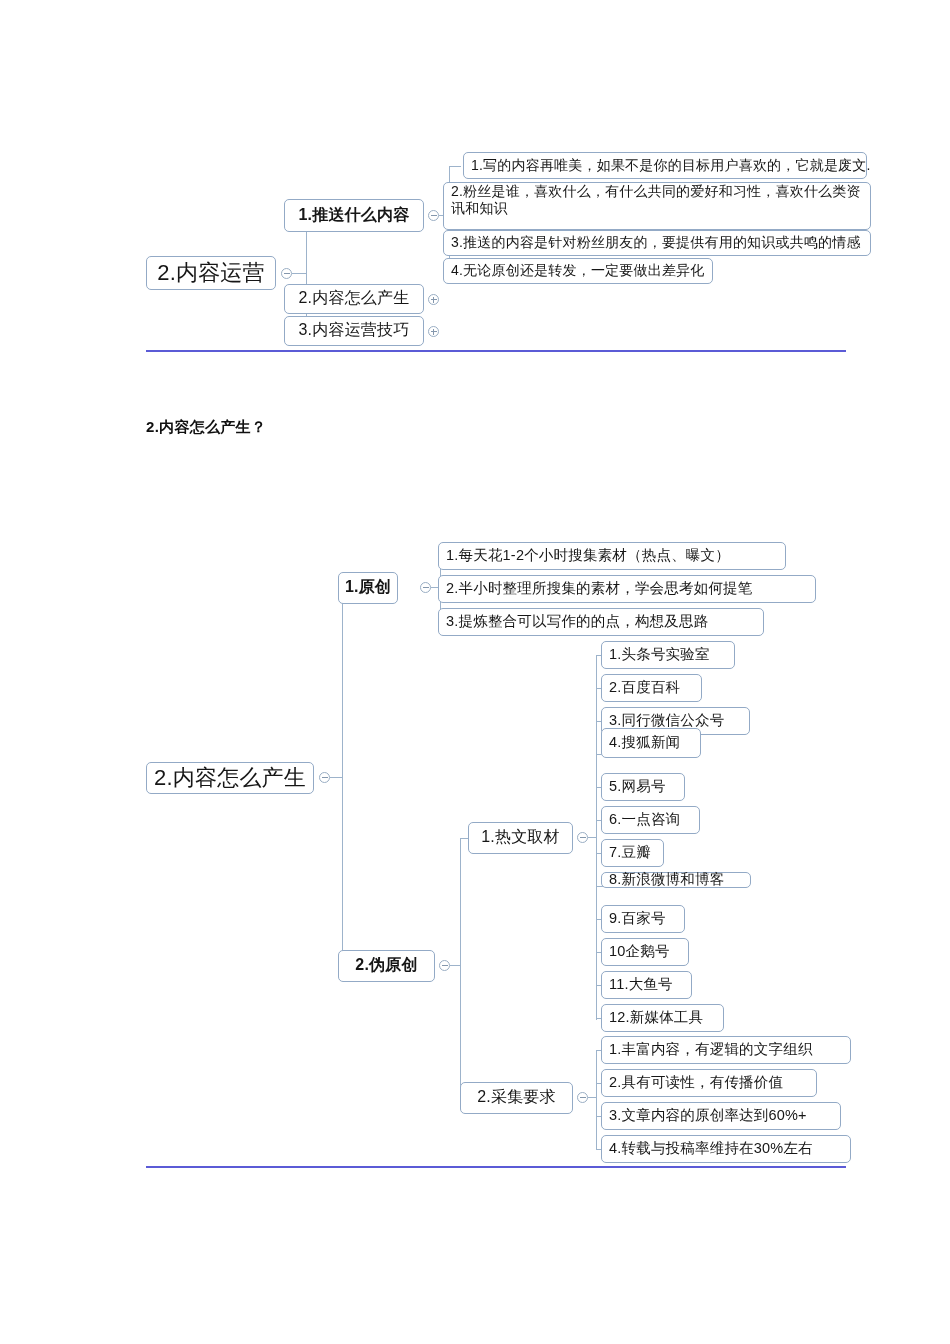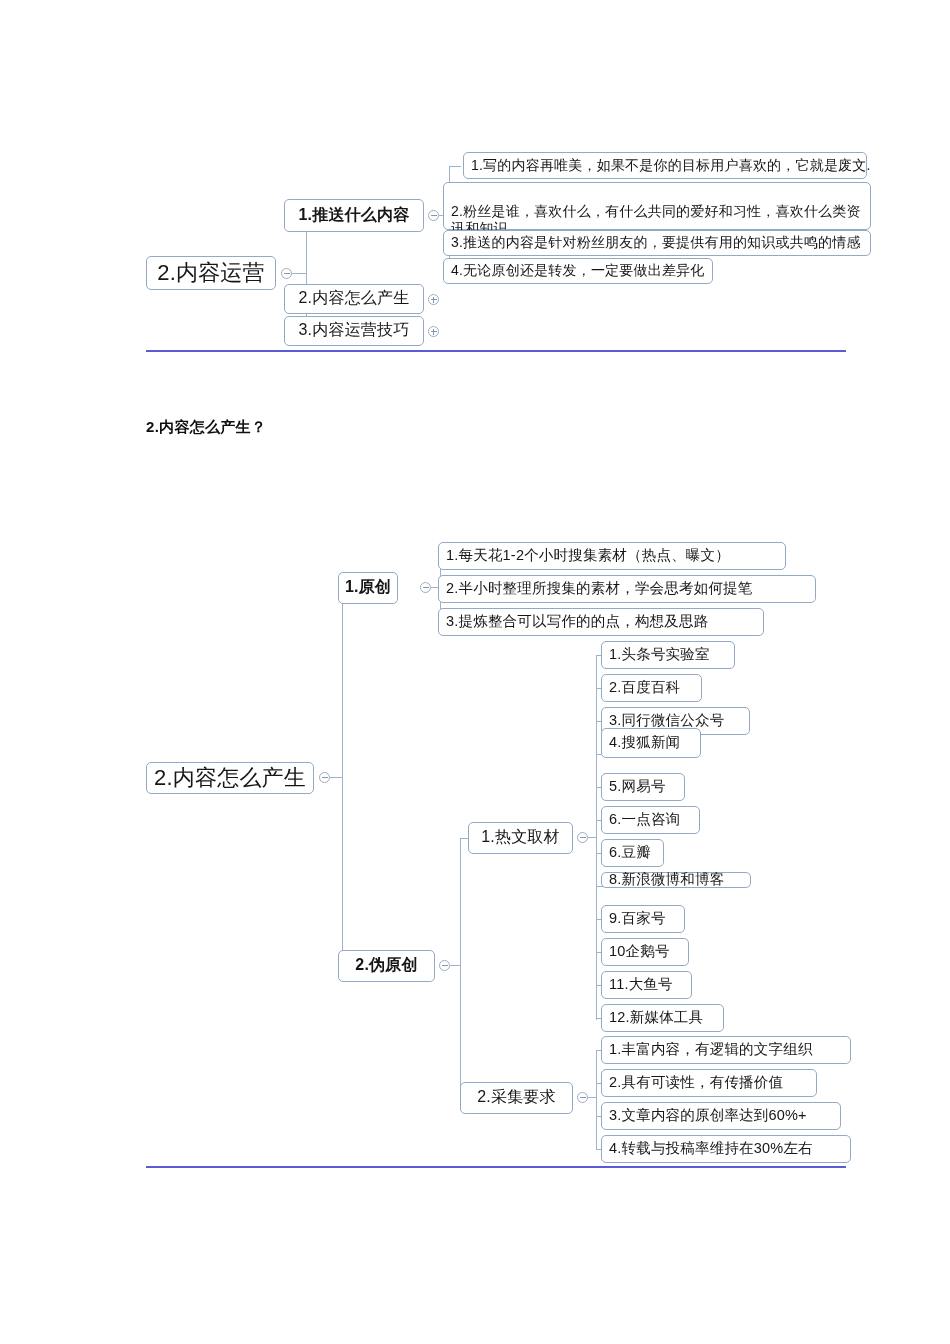--- a/index.html
+++ b/index.html
@@ -82,21 +82,21 @@
 
     <div class="ln lnh" style="left:439px;top:215px;width:10px;"></div>
     <div class="ln lnv" style="left:449px;top:166px;height:98px;"></div>
     <div class="ln lnh" style="left:449px;top:166px;width:12px;"></div>
     <div class="ln lnh" style="left:449px;top:207px;width:12px;"></div>
     <div class="ln lnh" style="left:449px;top:241px;width:12px;"></div>
     <div class="ln lnh" style="left:449px;top:264px;width:12px;"></div>
 
     <div class="node leaf" style="left:443px;top:152px;width:404px;height:27px;margin-left:20px;">1.写的内容再唯美，如果不是你的目标用户喜欢的，它就是废文.</div>
 
-    <div class="node leaf wrap" style="left:443px;top:182px;width:428px;height:48px;padding-top:20px;">2.粉丝是谁，喜欢什么，有什么共同的爱好和习性，喜欢什么类资讯和知识</div>
+    <div class="node leaf wrap" style="left:443px;top:182px;width:428px;height:48px;padding-top:0;">2.粉丝是谁，喜欢什么，有什么共同的爱好和习性，喜欢什么类资讯和知识</div>
 
     <div class="node leaf" style="left:443px;top:230px;width:428px;height:26px;">3.推送的内容是针对粉丝朋友的，要提供有用的知识或共鸣的情感</div>
 
     <div class="node leaf" style="left:443px;top:258px;width:270px;height:26px;">4.无论原创还是转发，一定要做出差异化</div>
 
     <div class="node lvl1n" style="left:284px;top:284px;width:140px;height:30px;justify-content:center;">2.内容怎么产生</div>
     <div class="tog plus" style="left:428px;top:294px;"></div>
 
     <div class="node lvl1n" style="left:284px;top:316px;width:140px;height:30px;justify-content:center;">3.内容运营技巧</div>
     <div class="tog plus" style="left:428px;top:326px;"></div>
@@ -156,21 +156,21 @@
     <div class="ln lnh" style="left:596px;top:754px;width:8px;"></div>
     <div class="node leaf2" style="left:601px;top:728px;width:100px;height:30px;">4.搜狐新闻</div>
 
     <div class="ln lnh" style="left:596px;top:787px;width:8px;"></div>
     <div class="node leaf2" style="left:601px;top:773px;width:84px;height:28px;">5.网易号</div>
 
     <div class="ln lnh" style="left:596px;top:820px;width:8px;"></div>
     <div class="node leaf2" style="left:601px;top:806px;width:99px;height:28px;">6.一点咨询</div>
 
     <div class="ln lnh" style="left:596px;top:853px;width:8px;"></div>
-    <div class="node leaf2" style="left:601px;top:839px;width:63px;height:28px;">6.豆瓣</div>
+    <div class="node leaf2" style="left:601px;top:839px;width:63px;height:28px;">7.豆瓣</div>
 
     <div class="ln lnh" style="left:596px;top:886px;width:8px;"></div>
     <div class="node leaf2" style="left:601px;top:872px;width:150px;height:16px;">8.新浪微博和博客</div>
 
     <div class="ln lnh" style="left:596px;top:919px;width:8px;"></div>
     <div class="node leaf2" style="left:601px;top:905px;width:84px;height:28px;">9.百家号</div>
 
     <div class="ln lnh" style="left:596px;top:952px;width:8px;"></div>
     <div class="node leaf2" style="left:601px;top:938px;width:88px;height:28px;">10企鹅号</div>
 

